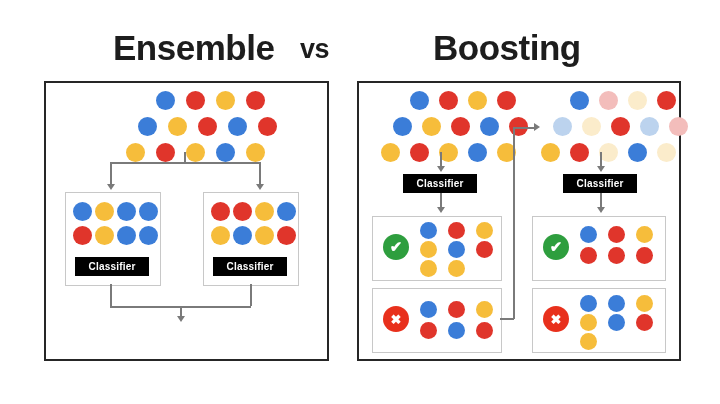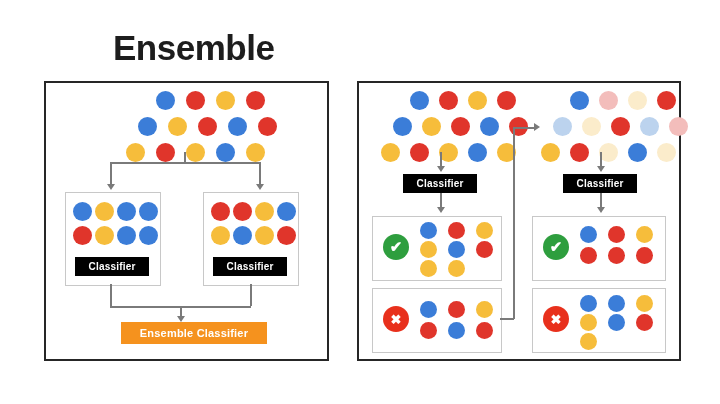--- a/index.html
+++ b/index.html
@@ -75,20 +75,22 @@
   .badge.ok{background:#2e9e3e;font-size:15px;}
   .badge.bad{background:#e8301c;font-size:13px;}
 </style>
 </head>
 <body>
 
 <div class="stage">
 
   <div class="title-row">
     <div class="title-word" id="t-bagging">Ensemble</div>
+    <div class="title-word" id="t-vs">vs</div>
+    <div class="title-word" id="t-boosting">Boosting</div>
   </div>
 
   <div class="panel" id="panel-bagging"></div>
   <div class="cluster" id="bag-dataset" style="left: 126px; top: 91px;">
       <div class="dot" style="background: rgb(59, 125, 216); left: 30px; top: 0px;"></div>
       <div class="dot" style="background: rgb(224, 53, 43); left: 60px; top: 0px;"></div>
       <div class="dot" style="background: rgb(246, 189, 59); left: 90px; top: 0px;"></div>
       <div class="dot" style="background: rgb(224, 53, 43); left: 120px; top: 0px;"></div>
       <div class="dot" style="background: rgb(59, 125, 216); left: 12px; top: 26px;"></div>
       <div class="dot" style="background: rgb(246, 189, 59); left: 42px; top: 26px;"></div>
@@ -133,21 +135,20 @@
     </div>
   <div class="clf" style="left:75px;top:257px;width:74px;height:19px;">Classifier</div>
   <div class="clf" style="left:213px;top:257px;width:74px;height:19px;">Classifier</div>
 
   <div class="ln v" style="left:110px;top:284px;height:22px;"></div>
   <div class="ln v" style="left:250px;top:284px;height:22px;"></div>
   <div class="ln h" style="left:110px;top:306px;width:141px;"></div>
   <div class="ln v" style="left:180px;top:306px;height:12px;"></div>
   <div class="arrowhead" style="left:177px;top:316px;"></div>
 
-  <div class="ensemble" style="left:121px;top:322px;width:146px;height:22px;">Ensemble Classifier</div>
 
   <div class="panel" id="panel-boosting"></div>
 
   <div class="cluster" id="bst1-dataset" style="left: 381px; top: 91px;">
       <div class="dot" style="background: rgb(59, 125, 216); left: 29px; top: 0px;"></div>
       <div class="dot" style="background: rgb(224, 53, 43); left: 58px; top: 0px;"></div>
       <div class="dot" style="background: rgb(246, 189, 59); left: 87px; top: 0px;"></div>
       <div class="dot" style="background: rgb(224, 53, 43); left: 116px; top: 0px;"></div>
       <div class="dot" style="background: rgb(59, 125, 216); left: 12px; top: 26px;"></div>
       <div class="dot" style="background: rgb(246, 189, 59); left: 41px; top: 26px;"></div>

